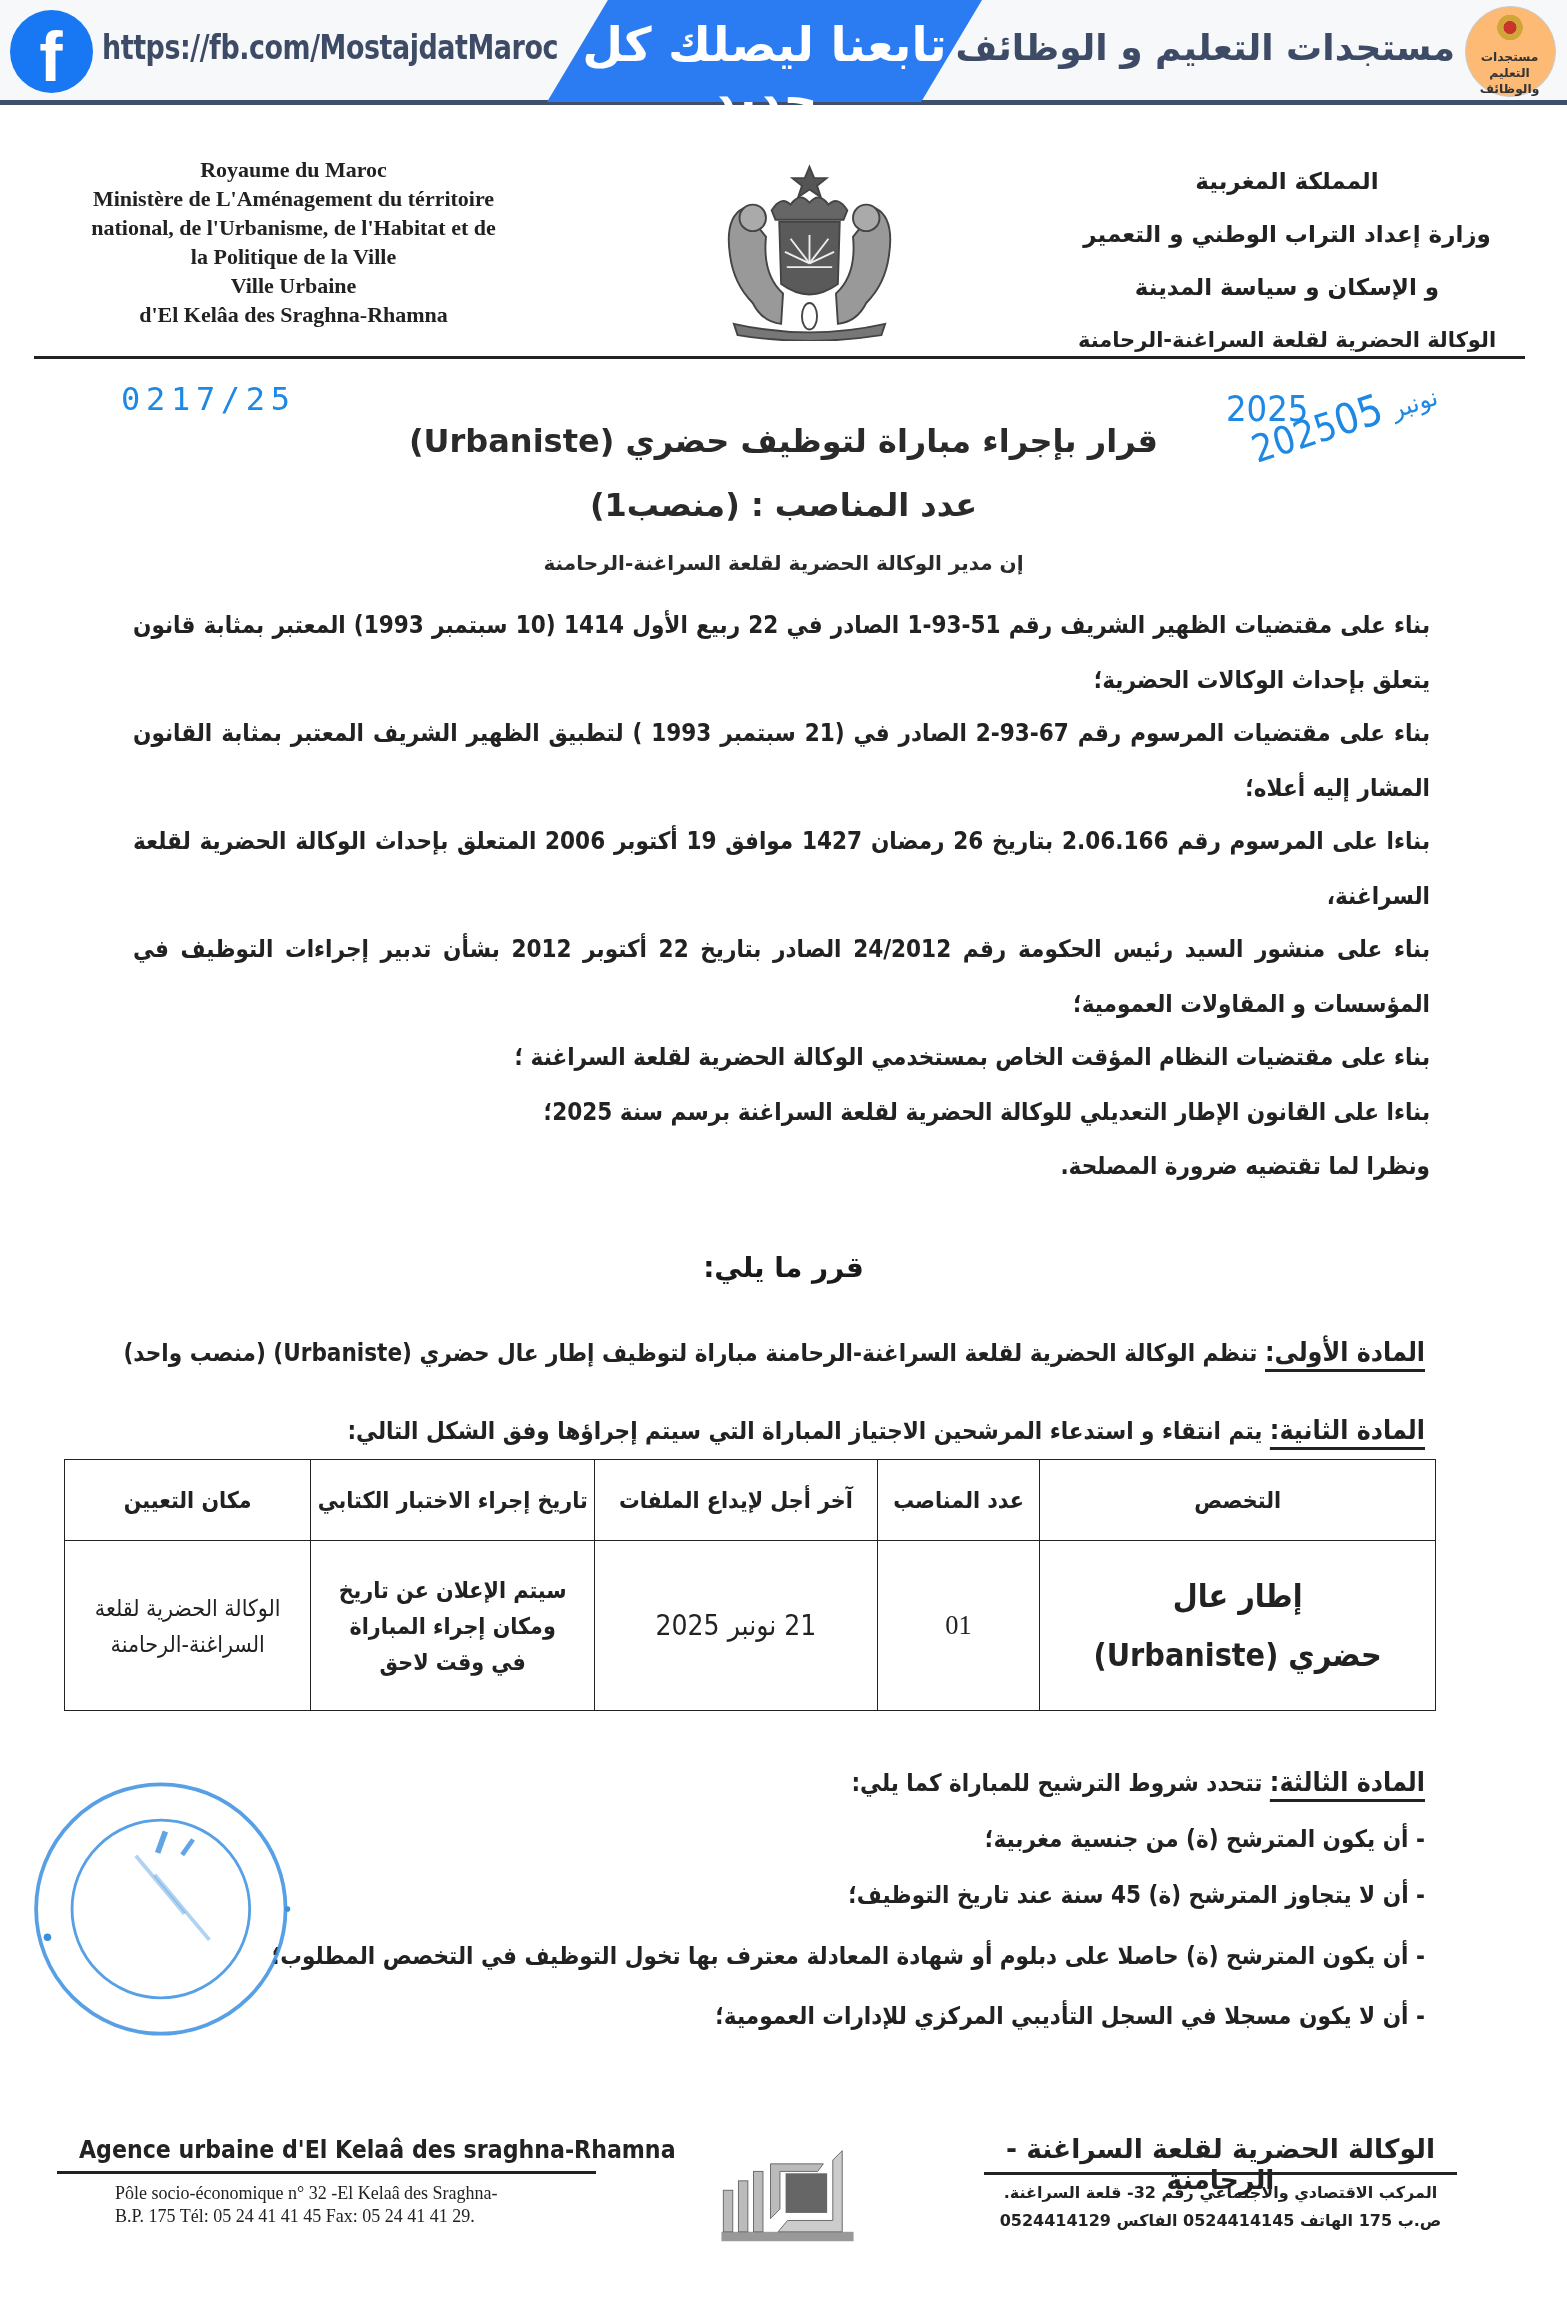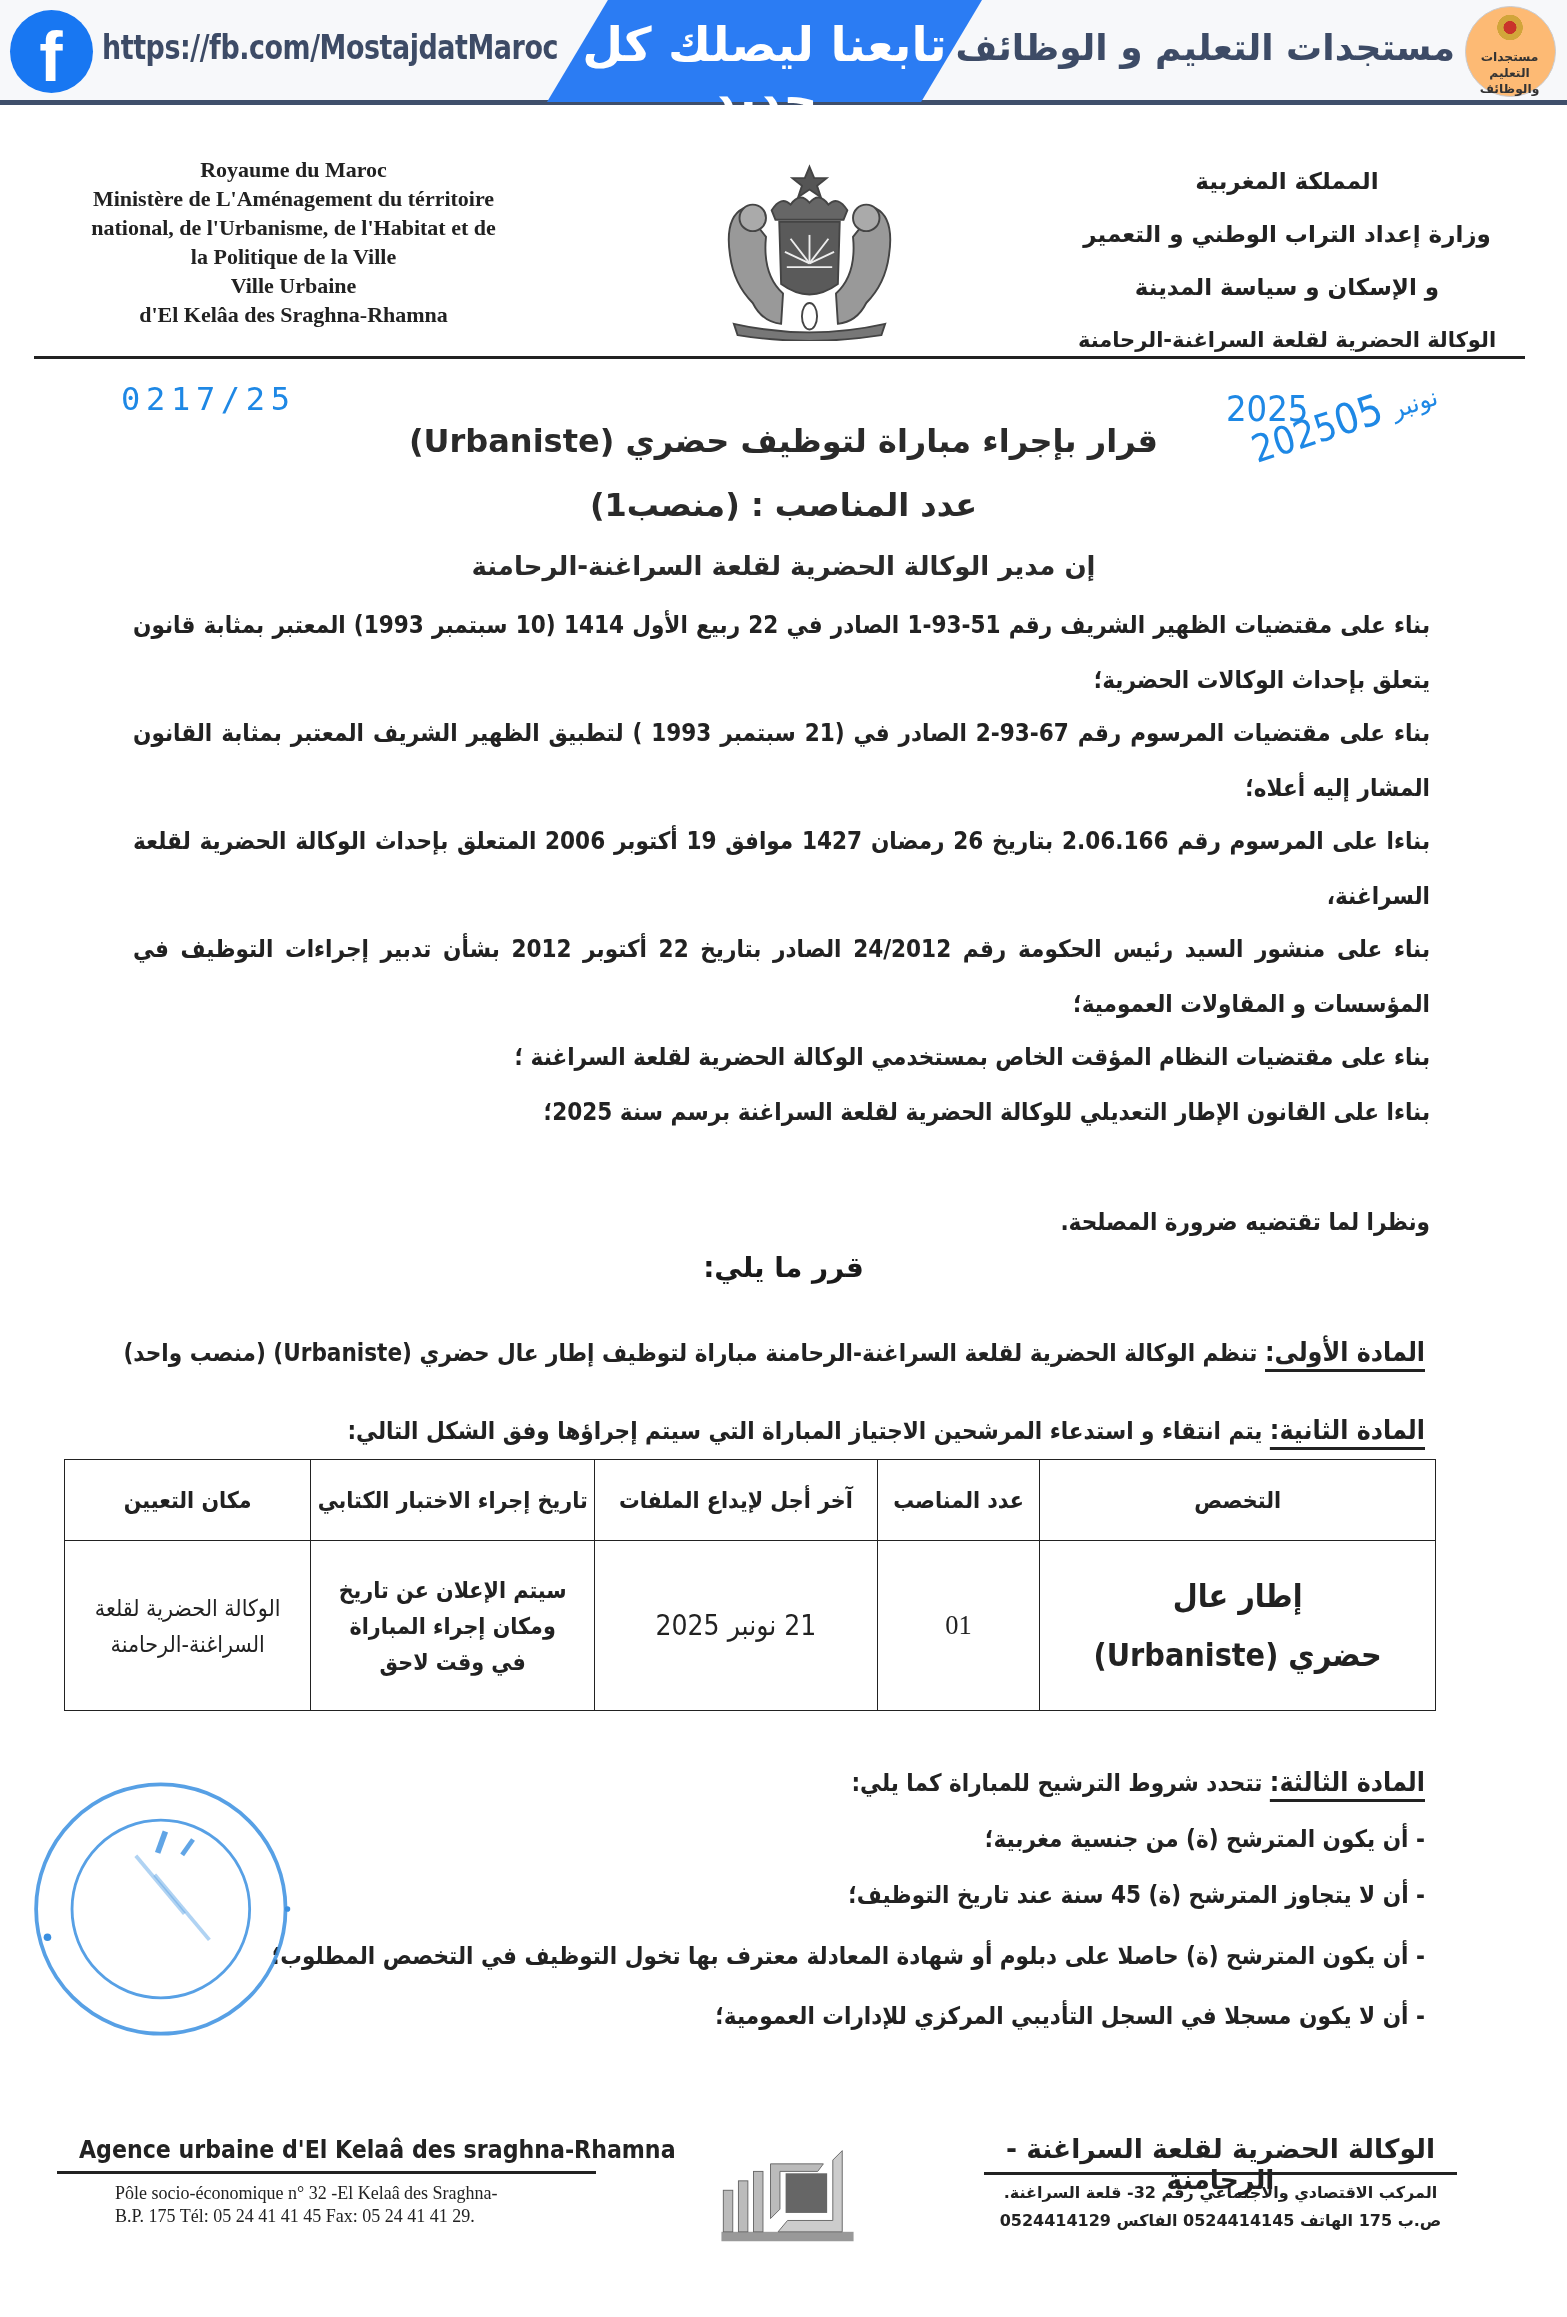--- a/index.html
+++ b/index.html
@@ -129,29 +129,29 @@
 <div class="stamp-num">0217/25</div>
 <div class="stamp-date">
   <div class="yr-top">2025</div>
   <div class="rot">
     <span class="yr">2025</span><span class="mo">نونبر</span><span class="dd">05</span>
   </div>
 </div>
 
 <div class="title" style="top:422px;">قرار بإجراء مباراة لتوظيف حضري (Urbaniste)</div>
 <div class="title" style="top:486px;">عدد المناصب : (منصب1)</div>
-<div class="title" style="top:551px; font-size:26px;">إن مدير الوكالة الحضرية لقلعة السراغنة-الرحامنة</div>
+<div class="title" style="top:551px; font-size:20px;">إن مدير الوكالة الحضرية لقلعة السراغنة-الرحامنة</div>
 
 <div class="para" style="top:598px;">بناء على مقتضيات الظهير الشريف رقم 51-93-1 الصادر في 22 ربيع الأول 1414 (10 سبتمبر 1993) المعتبر بمثابة قانون يتعلق بإحداث الوكالات الحضرية؛</div>
 <div class="para" style="top:706px;">بناء على مقتضيات المرسوم رقم 67-93-2 الصادر في (21 سبتمبر 1993 ) لتطبيق الظهير الشريف المعتبر بمثابة القانون المشار إليه أعلاه؛</div>
 <div class="para" style="top:814px;">بناءا على المرسوم رقم 2.06.166 بتاريخ 26 رمضان 1427 موافق 19 أكتوبر 2006 المتعلق بإحداث الوكالة الحضرية لقلعة السراغنة،</div>
 <div class="para" style="top:922px;">بناء على منشور السيد رئيس الحكومة رقم 24/2012 الصادر بتاريخ 22 أكتوبر 2012 بشأن تدبير إجراءات التوظيف في المؤسسات و المقاولات العمومية؛</div>
 <div class="para" style="top:1030px;">بناء على مقتضيات النظام المؤقت الخاص بمستخدمي الوكالة الحضرية لقلعة السراغنة ؛</div>
 <div class="para" style="top:1085px;">بناءا على القانون الإطار التعديلي للوكالة الحضرية لقلعة السراغنة برسم سنة 2025؛</div>
-<div class="para" style="top:1195px;">ونظرا لما تقتضيه ضرورة المصلحة.</div>
+<div class="para" style="top:1139px;">ونظرا لما تقتضيه ضرورة المصلحة.</div>
 
 <div class="decided">قرر ما يلي:</div>
 
 <div class="article" style="top:1336px;">
   <span class="lbl">المادة الأولى:</span>
   <span>تنظم الوكالة الحضرية لقلعة السراغنة-الرحامنة مباراة لتوظيف إطار عال حضري (Urbaniste) (منصب واحد)</span>
 </div>
 <div class="article" style="top:1414px;">
   <span class="lbl">المادة الثانية:</span>
   <span>يتم انتقاء و استدعاء المرشحين الاجتياز المباراة التي سيتم إجراؤها وفق الشكل التالي:</span>

